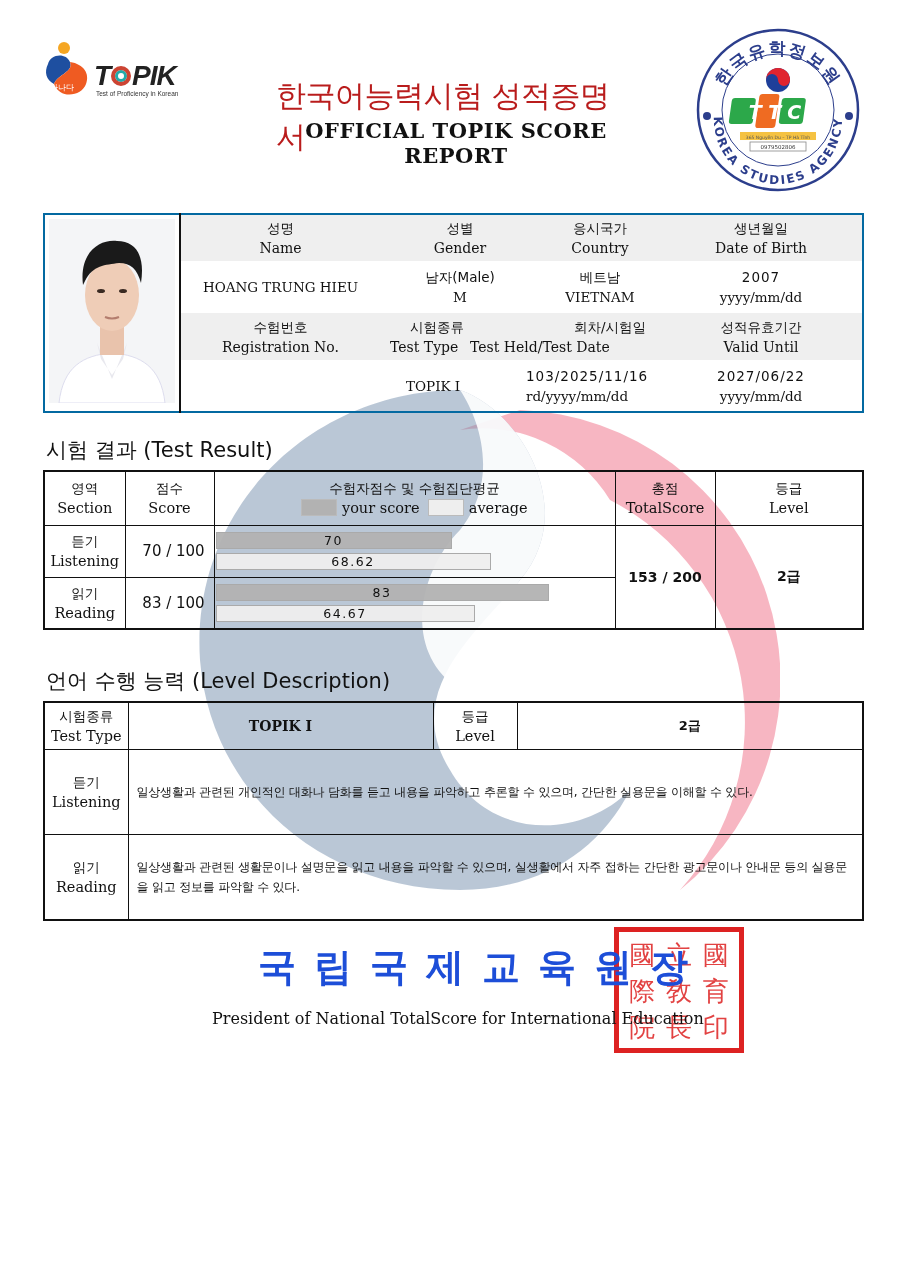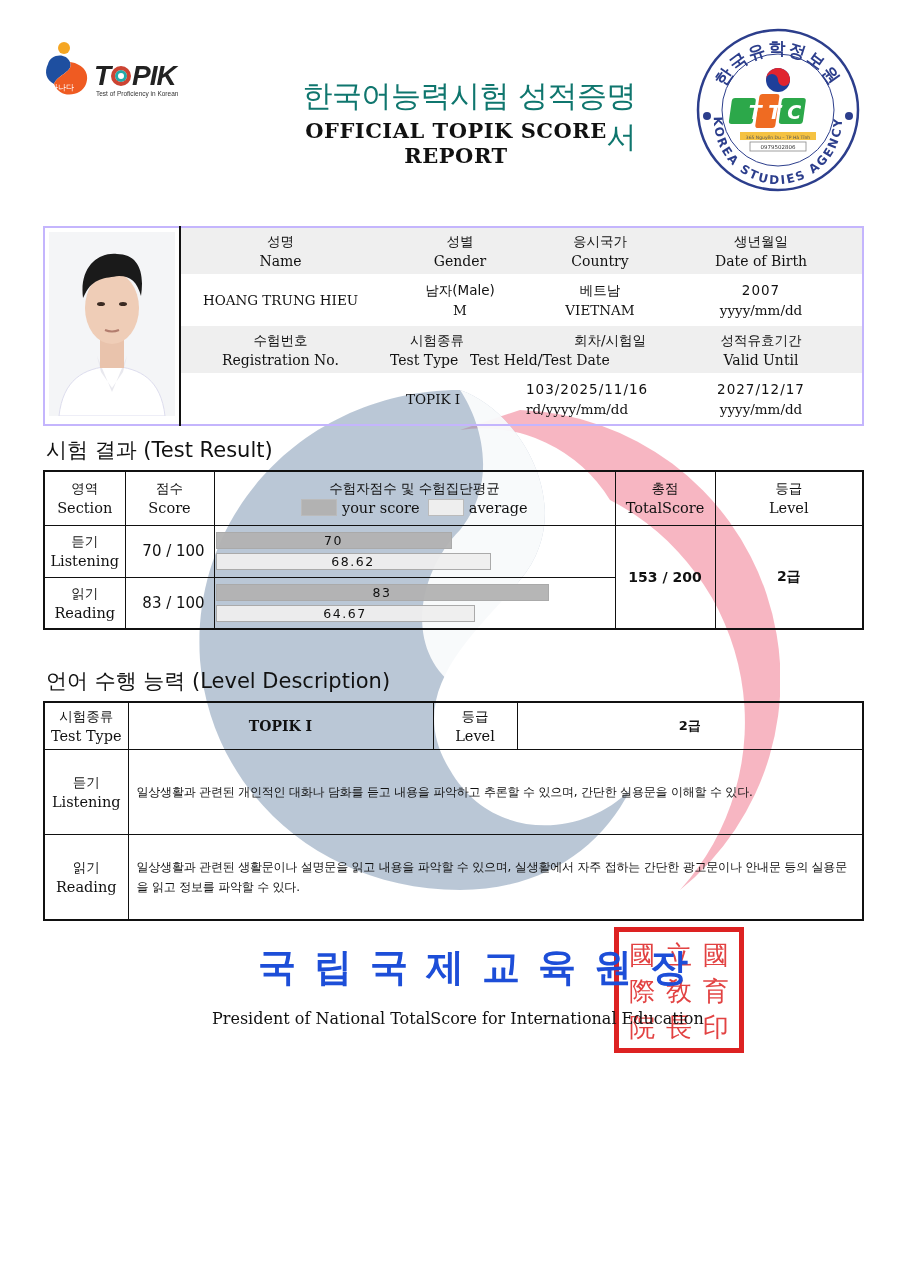--- a/index.html
+++ b/index.html
@@ -12,34 +12,34 @@
   .layer { position: absolute; left: 0; top: 0; width: 906px; height: 1280px; z-index: 1; }
 
   
   .logo { position: absolute; left: 40px; top: 40px; width: 150px; height: 62px; }
   .logo-mark { position: absolute; left: 0; top: 0; width: 52px; height: 60px; }
   .logo-word { position: absolute; left: 54px; top: 20px; font-family: "Liberation Sans", sans-serif; font-weight: 900; font-size: 28px; letter-spacing: -1px; color: #222; font-style: italic; }
   .logo-word .o { display: inline-block; width: 20px; height: 20px; border-radius: 50%; border: 4px solid #c43; box-shadow: inset 0 0 0 3px #2aa; vertical-align: -1px; margin: 0 1px; }
   .logo-sub { position: absolute; left: 56px; top: 50px; font-size: 6.5px; color: #333; font-family: "Liberation Sans", sans-serif; white-space: nowrap; }
 
   
-  .title-ko { position: absolute; left: 276px; top: 76px; width: 360px; text-align: right; font-size: 30px; font-weight: normal; color: #0f766e; letter-spacing: -0.5px; }
+  .title-ko { position: absolute; left: 276px; top: 76px; width: 360px; text-align: left; font-size: 30px; font-weight: normal; color: #b91c1c; letter-spacing: -0.5px; }
   .title-en { position: absolute; left: 256px; top: 118px; width: 400px; text-align: center; font-family: "DejaVu Serif", serif; font-size: 21px; font-weight: bold; letter-spacing: 0.5px; color: #111; }
 
   
   .badge { position: absolute; left: 696px; top: 28px; width: 164px; height: 164px; }
 
   
   .sec-h { position: absolute; left: 46px; font-size: 21px; color: #111; white-space: nowrap; }
 
   table { border-collapse: collapse; position: absolute; }
   td, th { font-weight: normal; }
 
   
-  .info { left: 43px; top: 213px; width: 821px; height: 194px; border: 2px solid #c4b5fd; margin-top: 13px; }
+  .info { left: 43px; top: 213px; width: 821px; height: 194px; border: 2px solid #0369a1; }
   .info .photo { width: 136px; border-right: 2px solid #111; padding: 4px; vertical-align: middle; }
   .info .hdr { background: rgba(238,238,238,0.92); text-align: center; font-family: "DejaVu Serif", serif; font-size: 14px; line-height: 20px; color: #111; }
   .info .hdr .ko { font-family: "DejaVu Sans", sans-serif; font-size: 13.5px; display: block; }
   .info .val { text-align: center; font-family: "DejaVu Serif", serif; font-size: 13.5px; line-height: 20px; }
   .info .val .sans { font-family: "DejaVu Sans", sans-serif; }
 
   
   .result { left: 43px; top: 470px; width: 821px; height: 159px; border: 2px solid #111; }
   .result td { border: 1.5px solid #111; text-align: center; vertical-align: middle; }
   .result .h { font-family: "DejaVu Serif", serif; font-size: 14.5px; line-height: 20px; }
@@ -175,21 +175,21 @@
         <span class="ko">성적유효기간</span><span>Valid Until</span>
       </td>
     </tr>
     <tr style="height:50px;">
       <td class="val"></td>
       <td class="val" style="text-align:left; padding-left:26px;">TOPIK Ⅰ</td>
       <td class="val" style="text-align:left;">
         <span class="sans" style="display:block; letter-spacing:1px; margin-left:-14px;">103/2025/11/16</span><span style="margin-left:-14px;">rd/yyyy/mm/dd</span>
       </td>
       <td class="val">
-        <span class="sans" style="display:block; letter-spacing:1px;">2027/12/17</span><span>yyyy/mm/dd</span>
+        <span class="sans" style="display:block; letter-spacing:1px;">2027/06/22</span><span>yyyy/mm/dd</span>
       </td>
     </tr>
   </tbody>
     </table>
 
   <div class="sec-h" style="top:436px;">시험 결과 (Test Result)</div>
 
   <table class="result">
     <tbody>
         <tr style="height:54px;">

